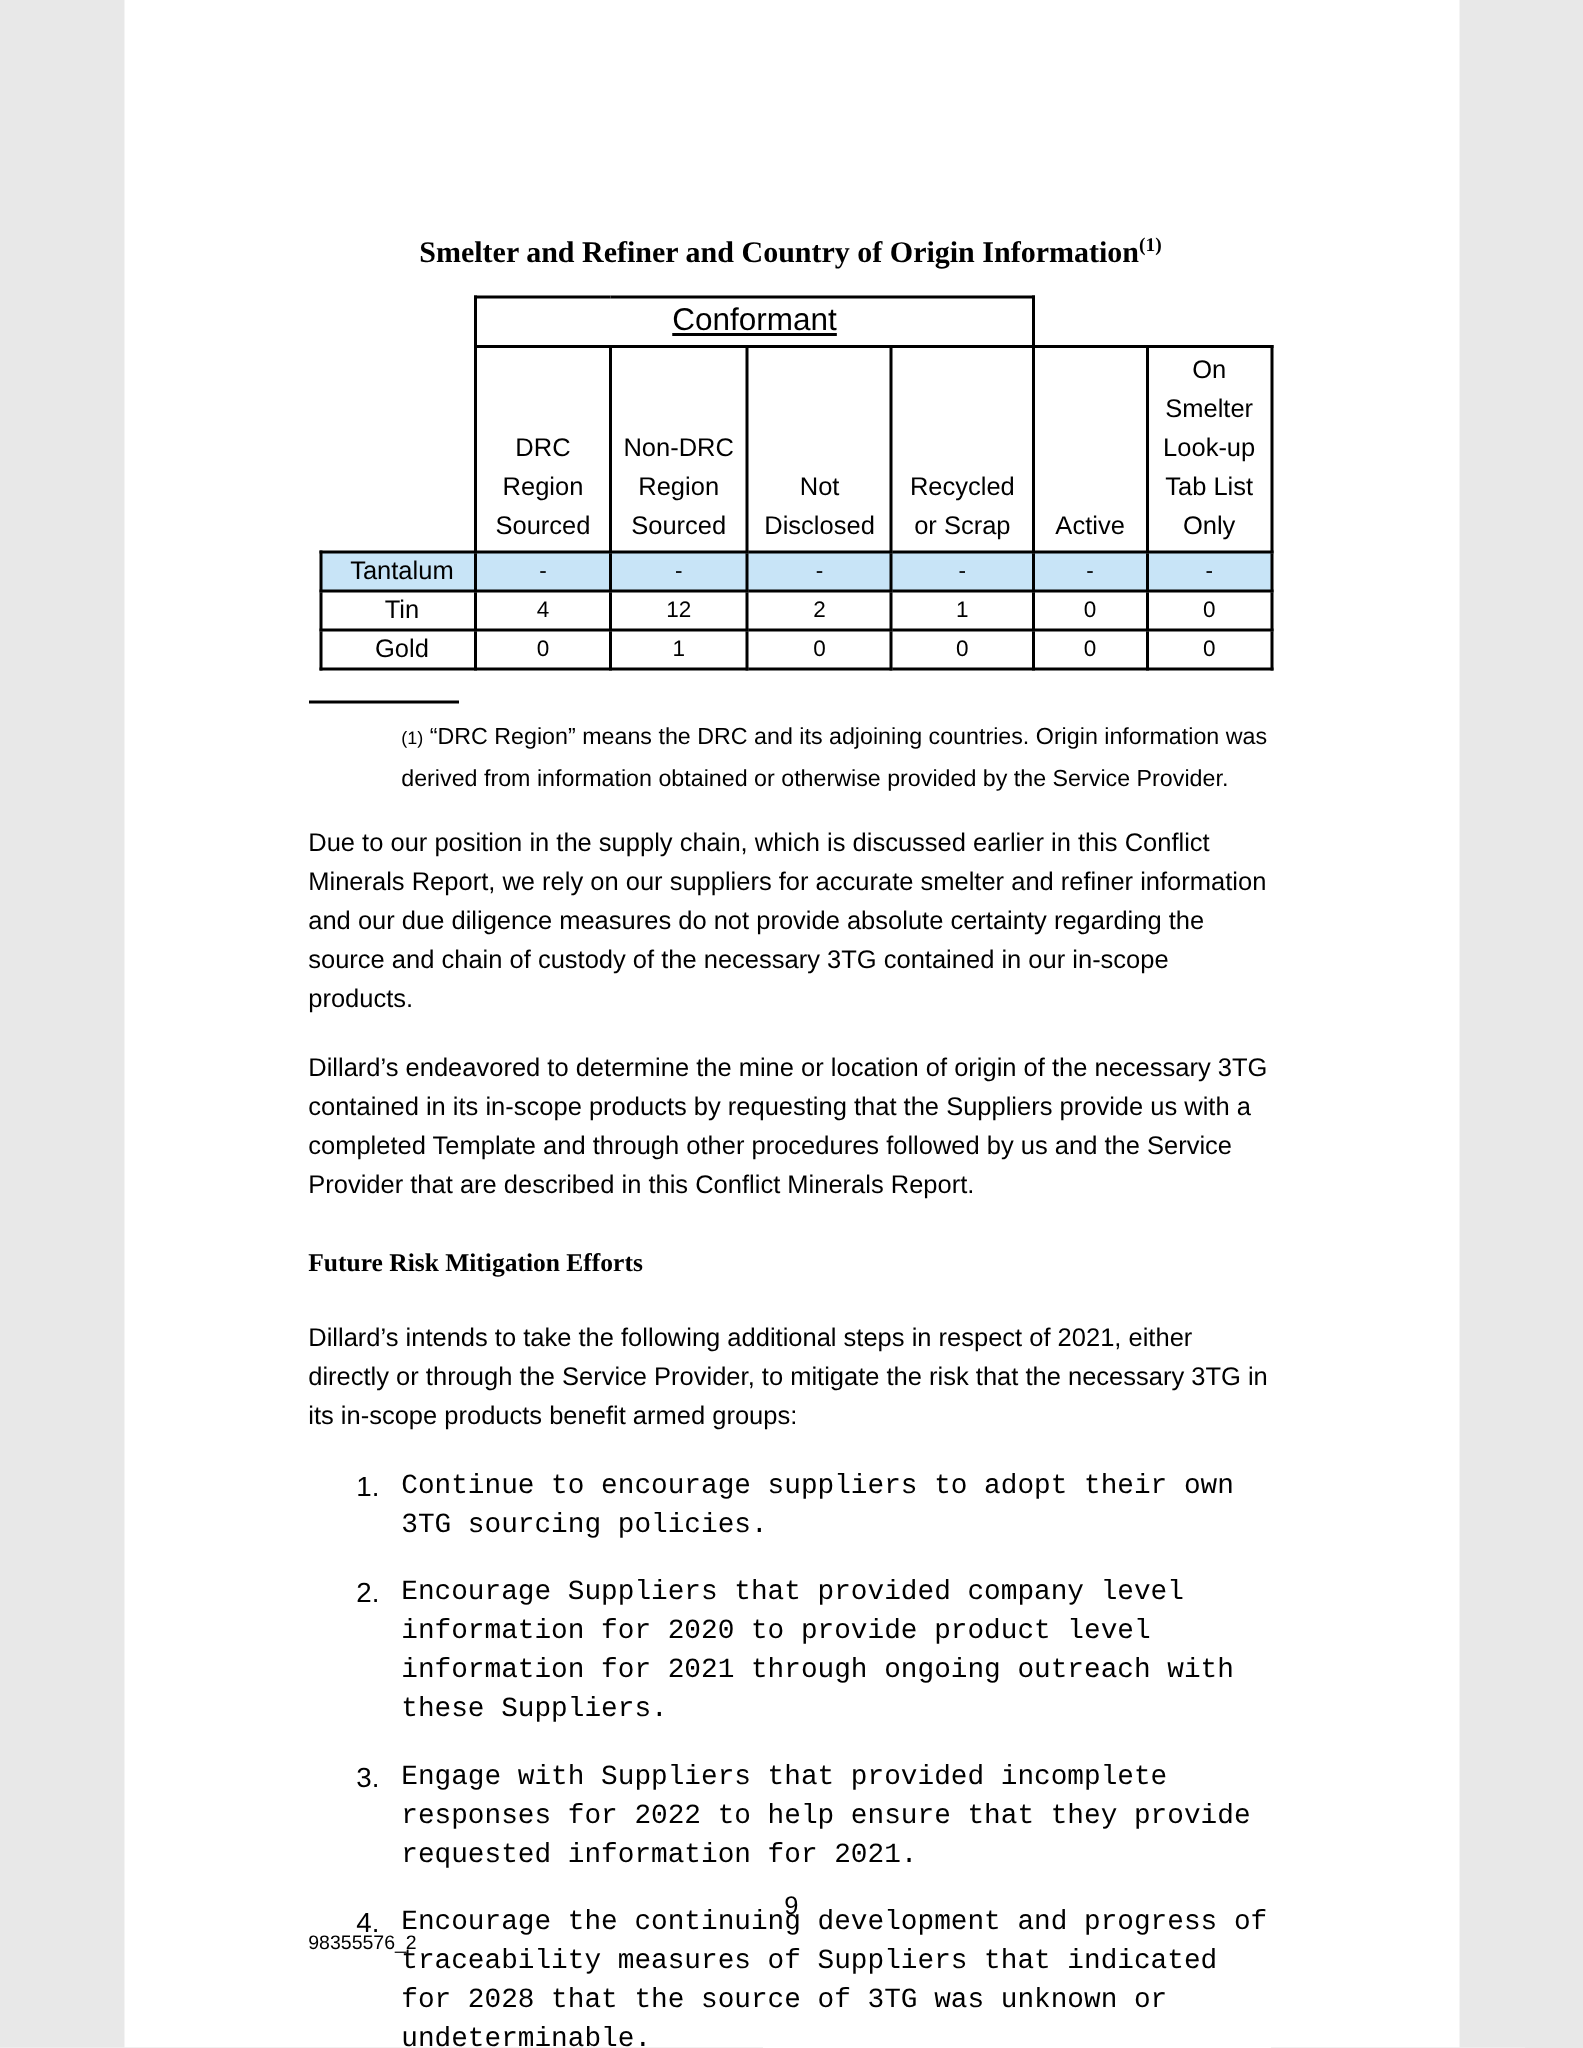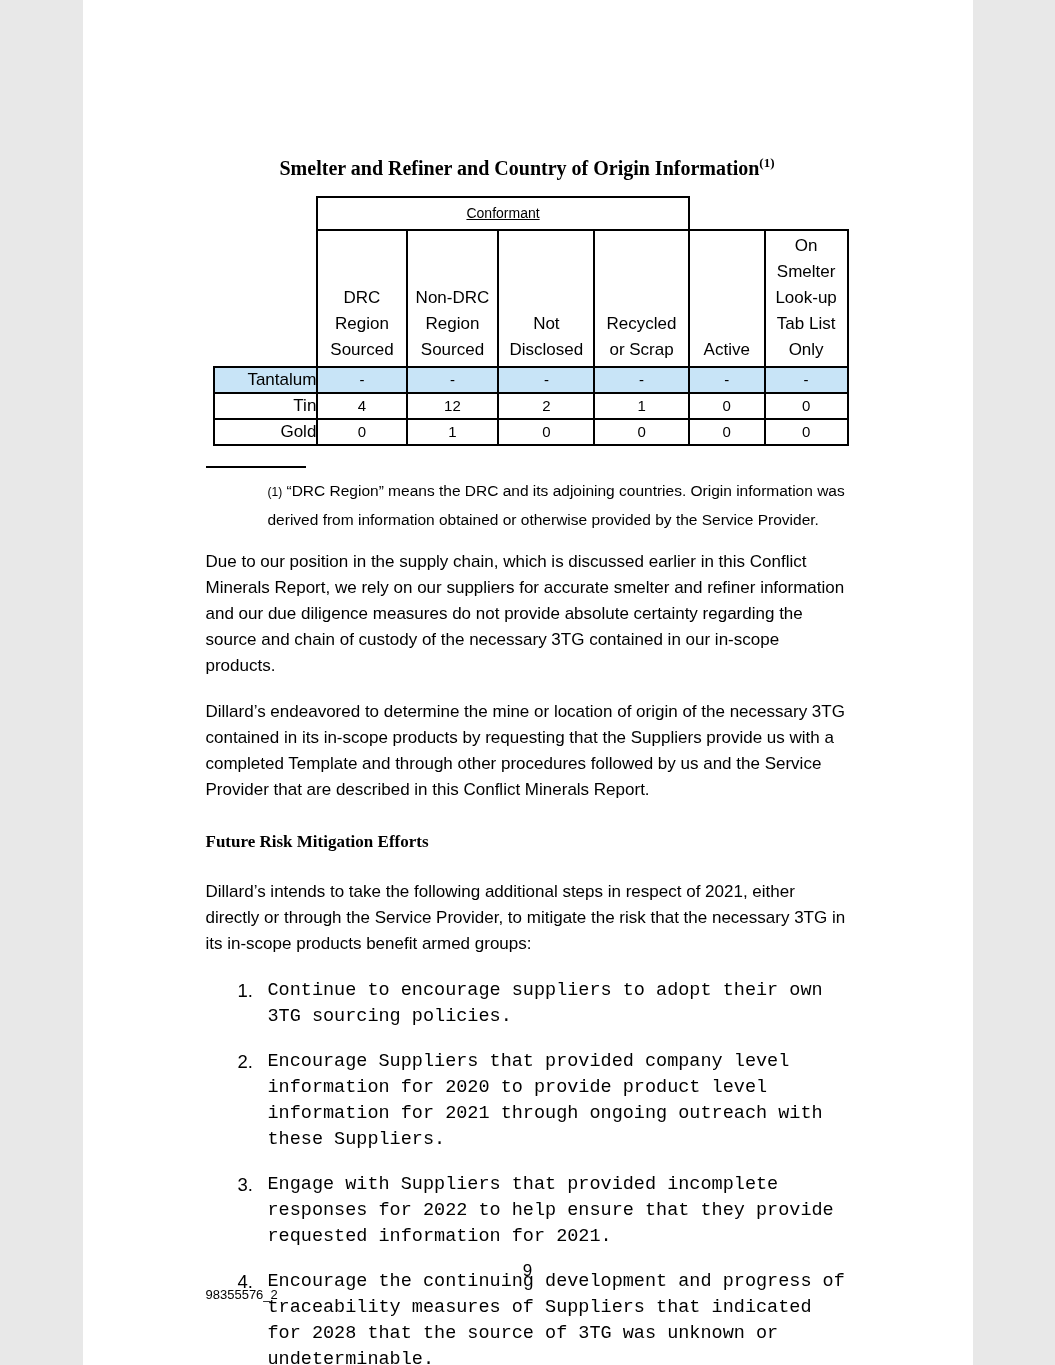--- a/index.html
+++ b/index.html
@@ -29,36 +29,36 @@
   }
   .origin-table td, .origin-table th {
     border: 2px solid #000;
     font-weight: normal;
   }
   .origin-table .nb { border: none; }
   .origin-table .group-cell {
     height: 33px;
     text-align: center;
     vertical-align: middle;
-    font-size: 14px;
+    font-size: 21px;
   }
   .origin-table .group-cell span { text-decoration: underline; }
   .origin-table th.colhead {
     height: 118px;
     vertical-align: bottom;
     text-align: center;
     font-size: 17px;
     line-height: 26px;
     padding: 2px 4px 3px 4px;
   }
   .origin-table td.rowlabel {
     height: 26px;
     font-size: 17px;
     padding-left: 5px;
-    text-align: right;
+    text-align: center;
   }
   .origin-table td.val {
     text-align: center;
     vertical-align: middle;
     font-size: 15px;
   }
   .origin-table tr.hl td { background: #c8e4f7; }
 
   .footnote-rule {
     width: 100px;

